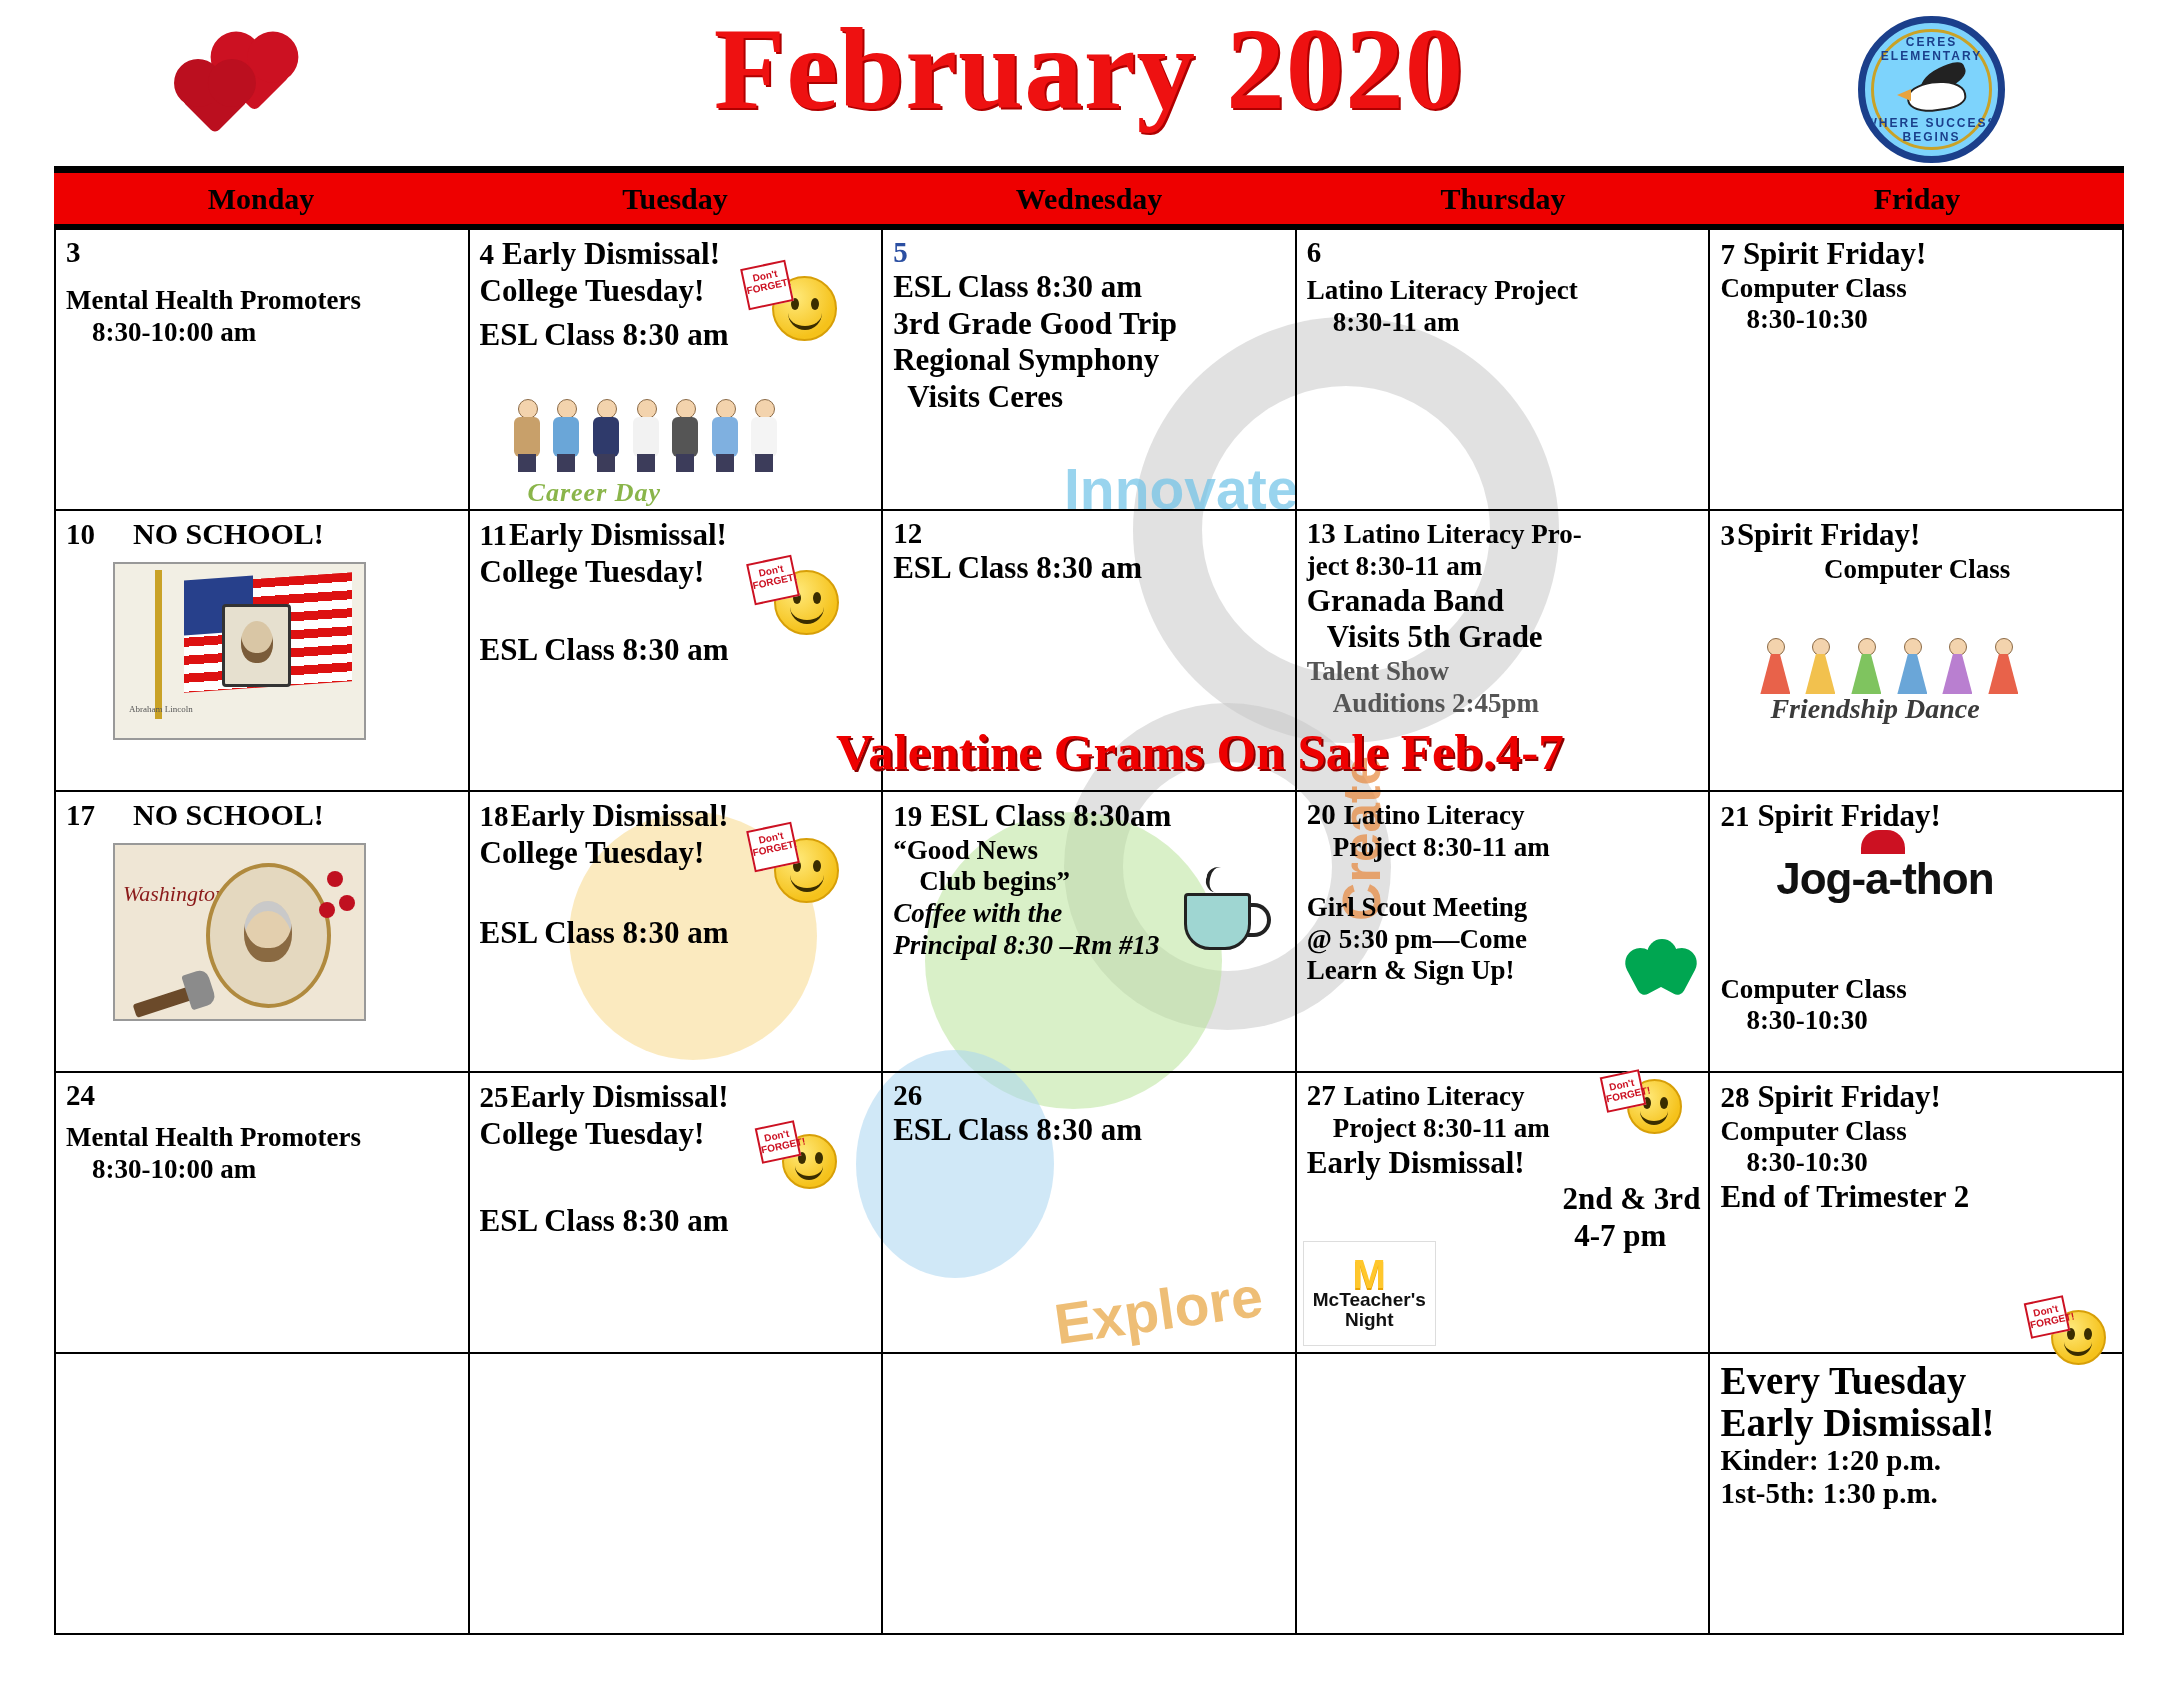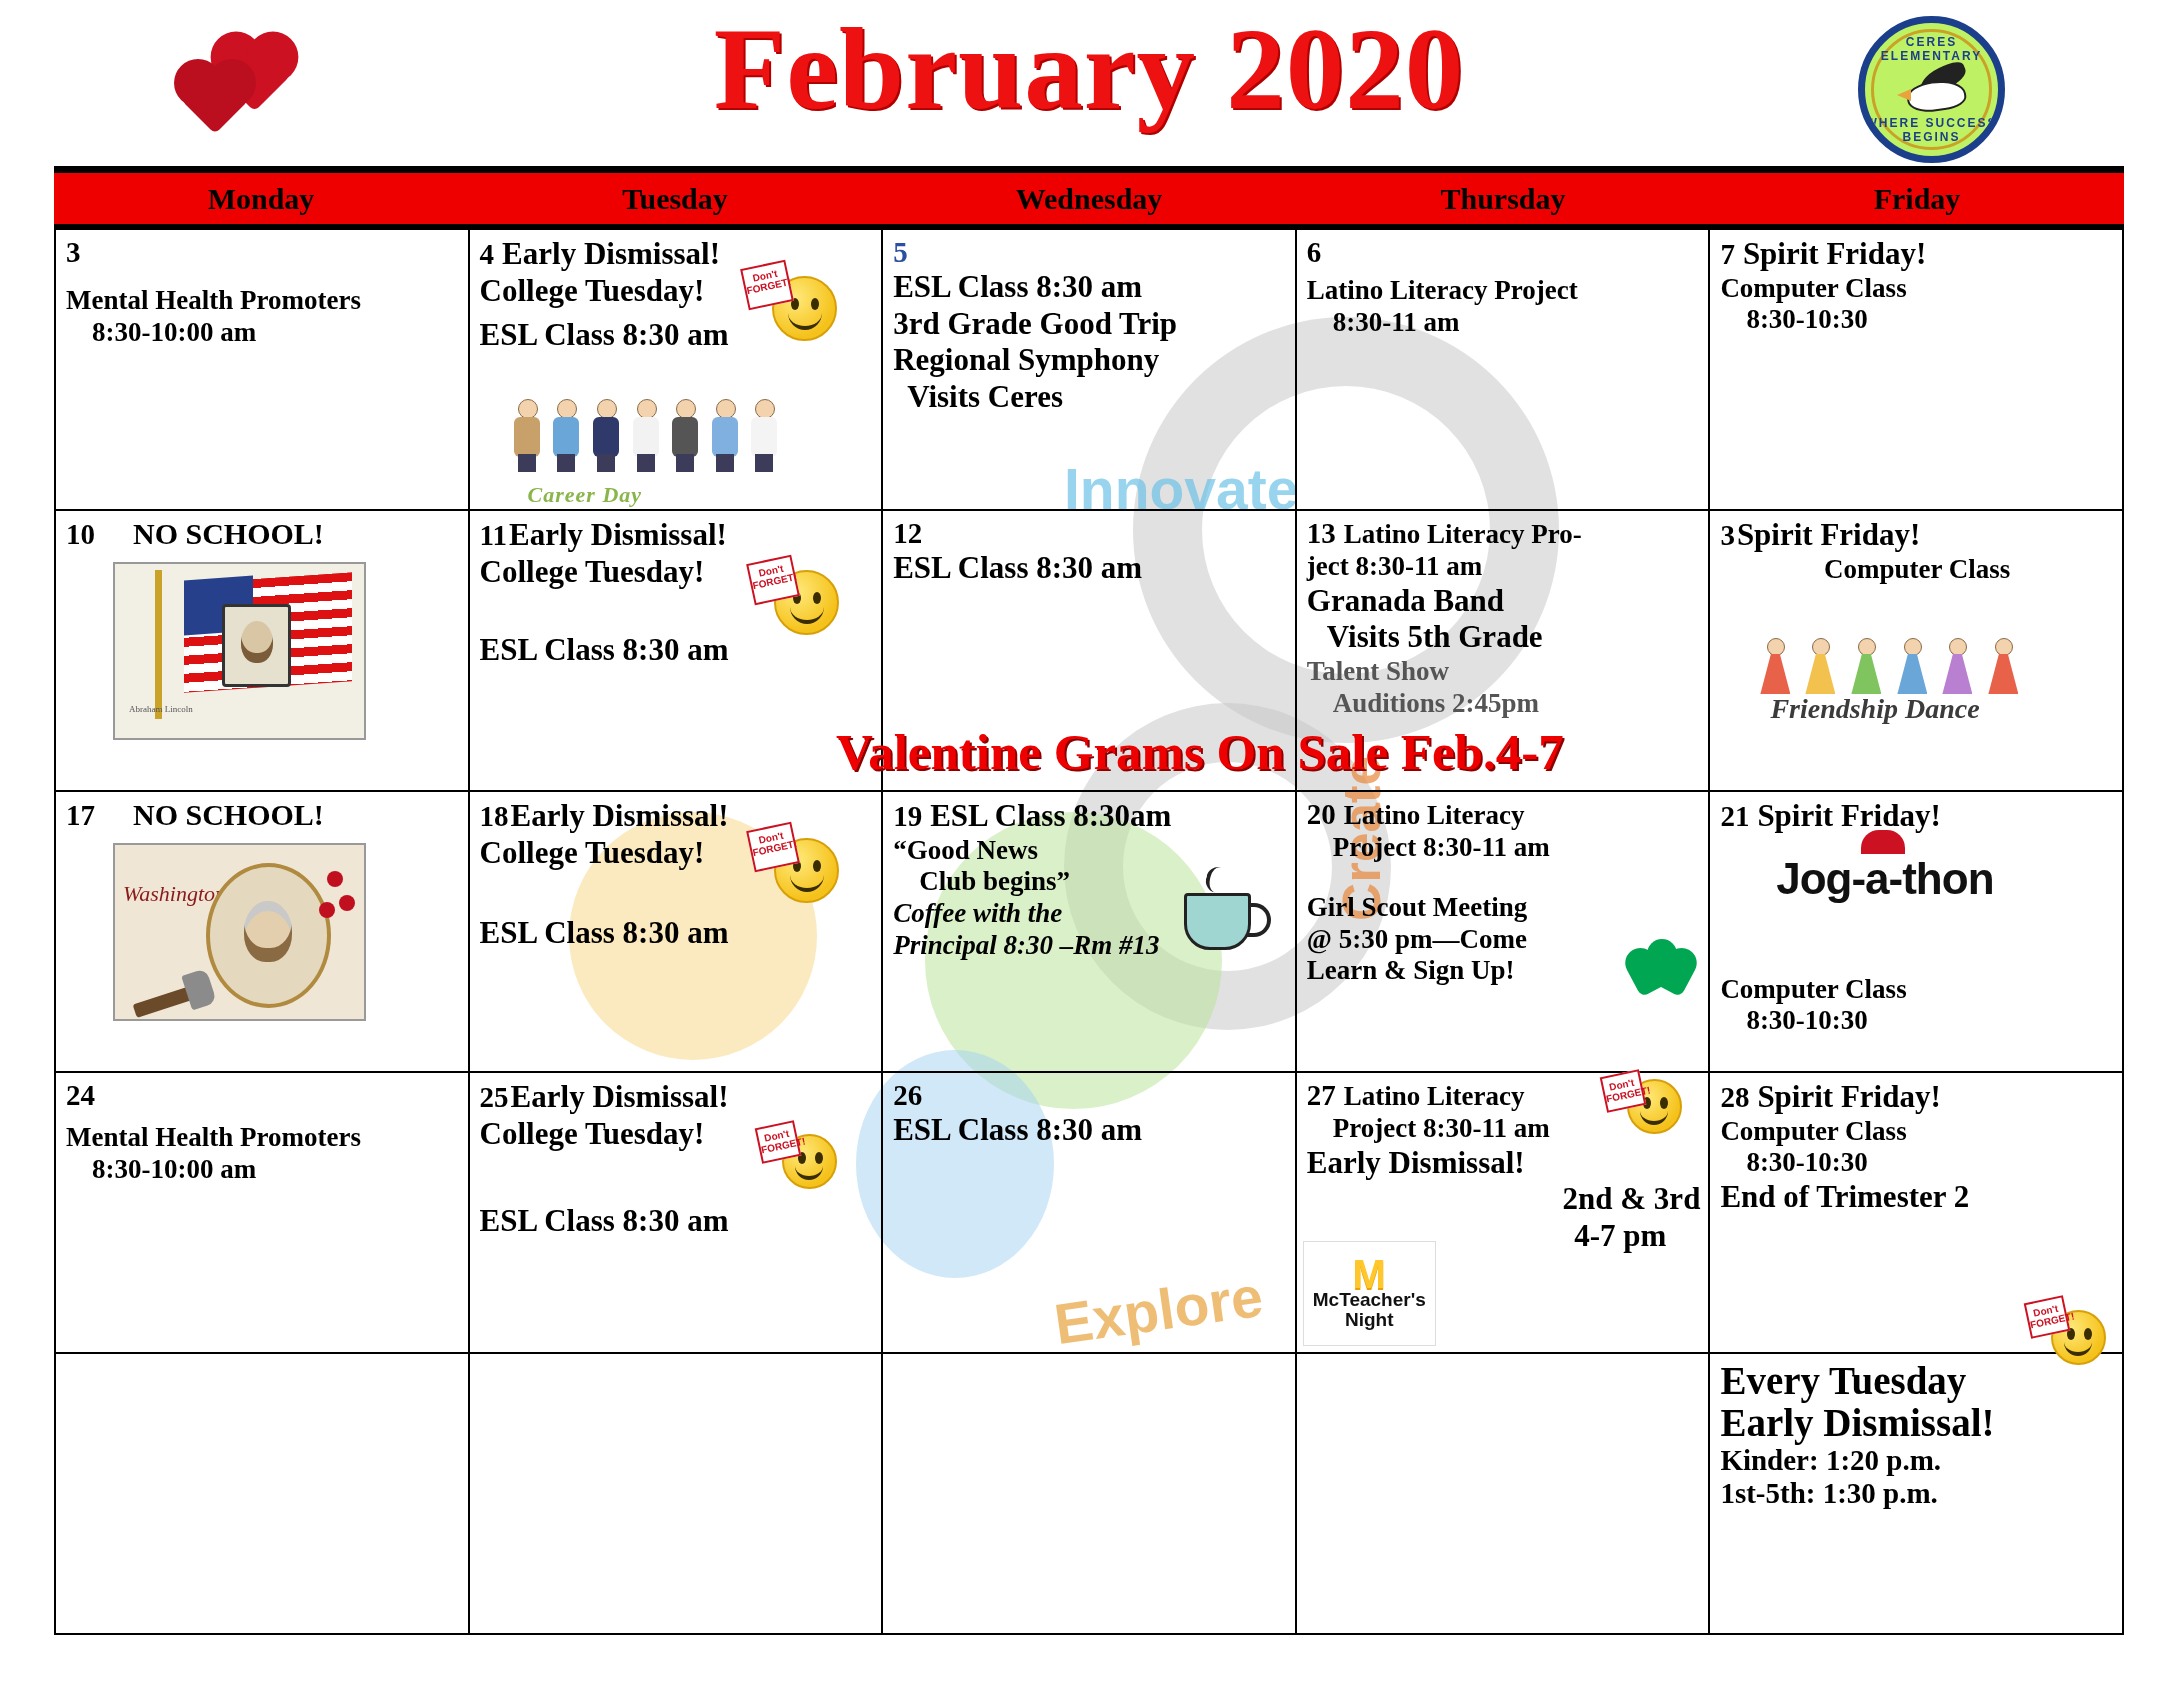--- a/index.html
+++ b/index.html
@@ -77,21 +77,21 @@
     text-shadow: 2px 2px 0 #b00000;
   }
 
   .logo {
     position: absolute;
     right: 119px;
     top: 16px;
     width: 147px;
     height: 147px;
     border-radius: 50%;
-    background: #bef264;
+    background: #7dd3fc;
     border: 7px solid #1b3f8b;
     box-sizing: border-box;
     overflow: hidden;
   }
   .logo .ring {
     position: absolute;
     inset: 6px;
     border-radius: 50%;
     border: 3px solid #c9a227;
     box-sizing: border-box;
@@ -376,21 +376,21 @@
     background:#f3d3ad; border:1px solid #8b6a46;
   }
   .careerday .kid .body {
     position:absolute; left: 2px; top: 18px; width: 26px; height: 40px; border-radius: 6px;
   }
   .careerday .kid .legs {
     position:absolute; left: 6px; top: 55px; width: 18px; height: 18px; background:#3c3c5a;
   }
   .careerday .label {
     position:absolute; left: 38px; bottom: 0; font-family: "Liberation Serif", serif;
-    font-style: italic; font-size: 22px; color: #8ab54a; font-weight: bold;
+    font-style: italic; font-size: 26px; color: #8ab54a; font-weight: bold;
     letter-spacing: 1px;
   }
   .dancers {
     position: absolute; left: 40px; top: 119px; width: 297px; height: 95px;
   }
   .dancers .d {
     position:absolute; bottom: 26px; width: 34px; height: 61px;
   }
   .dancers .d .head { position:absolute; left:9px; top:0; width:16px;height:16px;border-radius:50%;background:#f3d3ad;border:1px solid #8b6a46;}
   .dancers .d .dress { position:absolute; left:2px; top:16px; width:30px;height:40px; clip-path: polygon(35% 0,65% 0,100% 100%,0 100%); }

